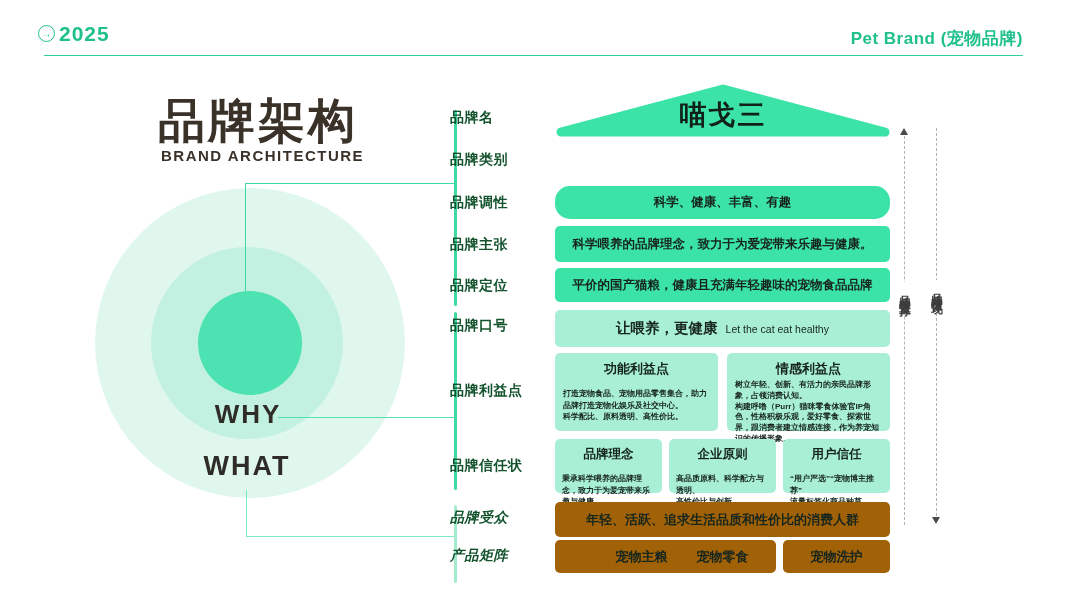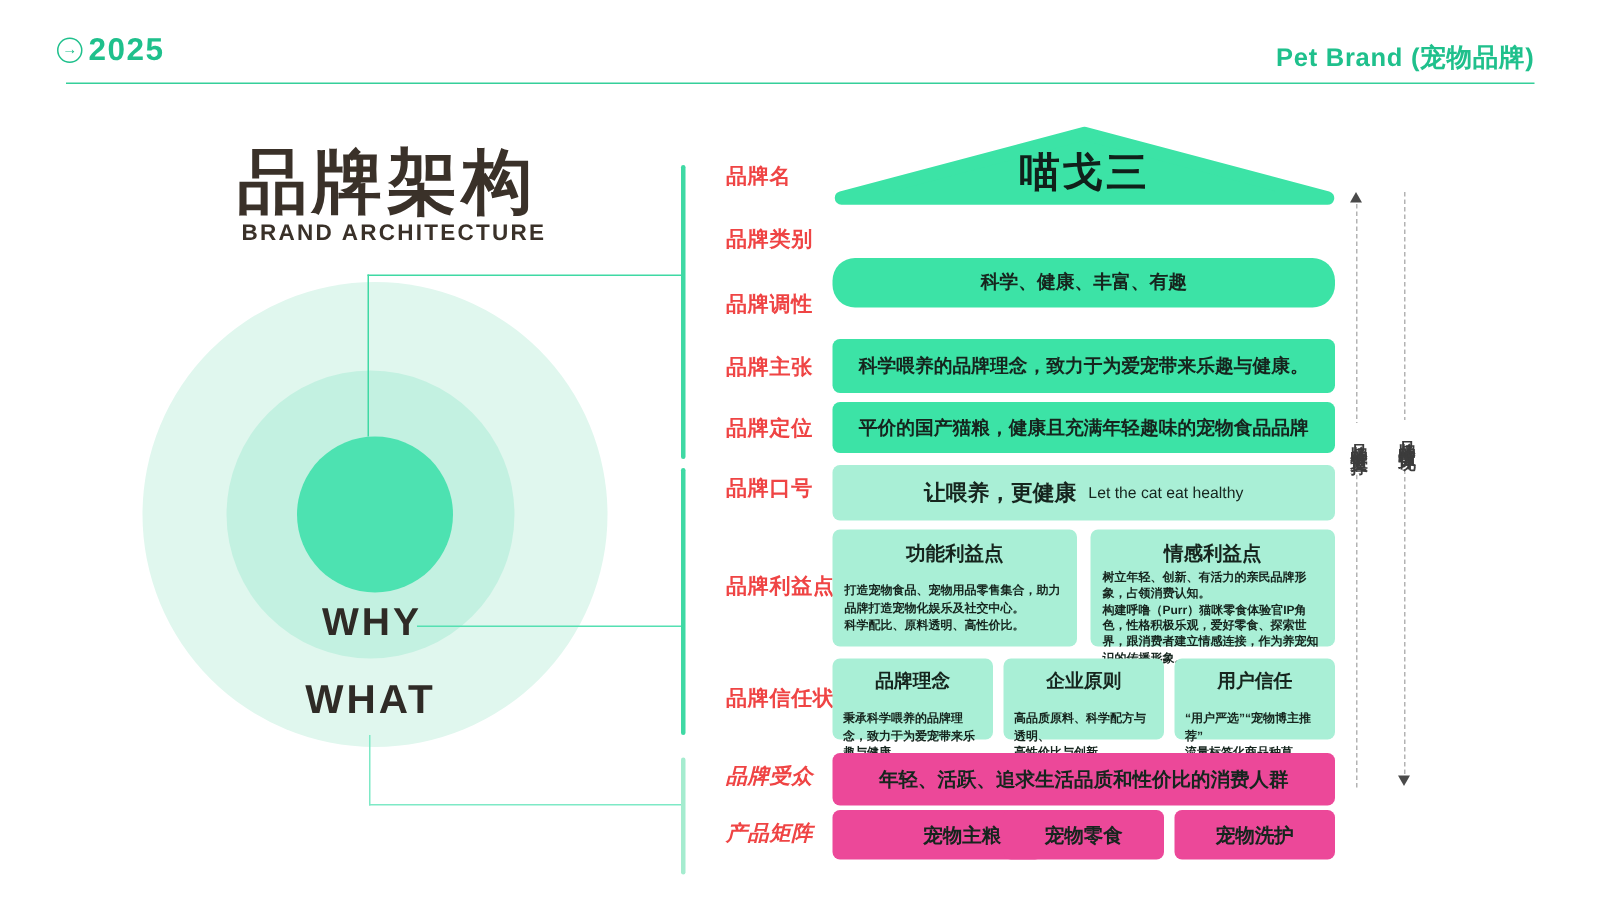--- a/index.html
+++ b/index.html
@@ -24,26 +24,26 @@
   .ring-inner{left:198px;top:291px;width:104px;height:104px;background:#4de2b1;}
   .ring-word{font-weight:800;color:#2f2b26;letter-spacing:2px;text-align:center;}
   .w-who{left:198px;top:329px;width:104px;font-size:26px;}
   .w-why{left:188px;top:399px;width:120px;font-size:26px;}
   .w-what{left:177px;top:451px;width:140px;font-size:27px;}
   
   .ln{background:#3fd9a4;}
   
   .bracket{width:3px;background:#3fd9a4;border-radius:2px;}
   .bracket.pale{background:#a5eccf;}
-  .rowlabel{left:484px;width:90px;font-size:14px;font-weight:800;color:#ef4444;letter-spacing:.5px;}
+  .rowlabel{left:450px;width:90px;font-size:14px;font-weight:800;color:#14532d;letter-spacing:.5px;}
   
   .gbox{left:555px;width:335px;background:#3ce3a6;border-radius:5px;display:flex;align-items:center;
     justify-content:center;text-align:center;font-weight:700;color:#16251e;}
   .lbox{background:#a9efd6;}
-  .pbox{background:#ec4899;}
+  .pbox{background:#a16207;}
   .subbox{border-radius:5px;background:#a9efd6;color:#16251e;}
   .subbox .sb-title{text-align:center;font-weight:800;margin-top:7px;}
   .subbox .sb-body{font-size:8px;line-height:1.45;text-align:left;margin-top:10px;padding:0 8px;white-space:pre-line;font-weight:700;}
   .pre{white-space:pre-line;}
   
   .roof-text{left:553px;top:97px;width:340px;text-align:center;font-size:27px;font-weight:900;color:#10201a;letter-spacing:2px;}
   
   .dash{width:0;border-left:1px dashed #b3b3b3;}
   .tri-up{width:0;height:0;border-left:4px solid transparent;border-right:4px solid transparent;border-bottom:7px solid #4a4a4a;}
   .tri-down{width:0;height:0;border-left:4px solid transparent;border-right:4px solid transparent;border-top:7px solid #4a4a4a;}
@@ -88,21 +88,21 @@
   <div class="abs rowlabel" style="top:382px;">品牌利益点</div>
   <div class="abs rowlabel" style="top:457px;">品牌信任状</div>
   <div class="abs rowlabel" style="top:509px;font-style:italic;">品牌受众</div>
   <div class="abs rowlabel" style="top:547px;font-style:italic;">产品矩阵</div>
 
   <svg class="abs" style="left:551px;top:82px;" width="344" height="58" viewBox="0 0 344 58">
     <path d="M10 50 L172 7 L334 50 Z" fill="#3ce3a6" stroke="#3ce3a6" stroke-width="9" stroke-linejoin="round"></path>
   </svg>
   <div class="abs roof-text">喵戈三</div>
 
-  <div class="abs gbox" style="top:172px;height:33px;font-size:12.5px;border-radius:15px;">科学、健康、丰富、有趣</div>
+  <div class="abs gbox" style="top:186px;height:33px;font-size:12.5px;border-radius:15px;">科学、健康、丰富、有趣</div>
   <div class="abs gbox" style="top:226px;height:36px;font-size:12.5px;">科学喂养的品牌理念，致力于为爱宠带来乐趣与健康。</div>
   <div class="abs gbox" style="top:268px;height:34px;font-size:12.5px;">平价的国产猫粮，健康且充满年轻趣味的宠物食品品牌</div>
 
   <div class="abs gbox lbox" style="top:310px;height:37px;gap:8px;">
     <span style="font-size:14.5px;font-weight:800;">让喂养，更健康</span>
     <span style="font-size:10.5px;font-weight:400;">Let the cat eat healthy</span>
   </div>
 
   <div class="abs subbox" style="left:555px;top:353px;width:163px;height:78px;">
     <div class="sb-title" style="font-size:13px;">功能利益点</div>

